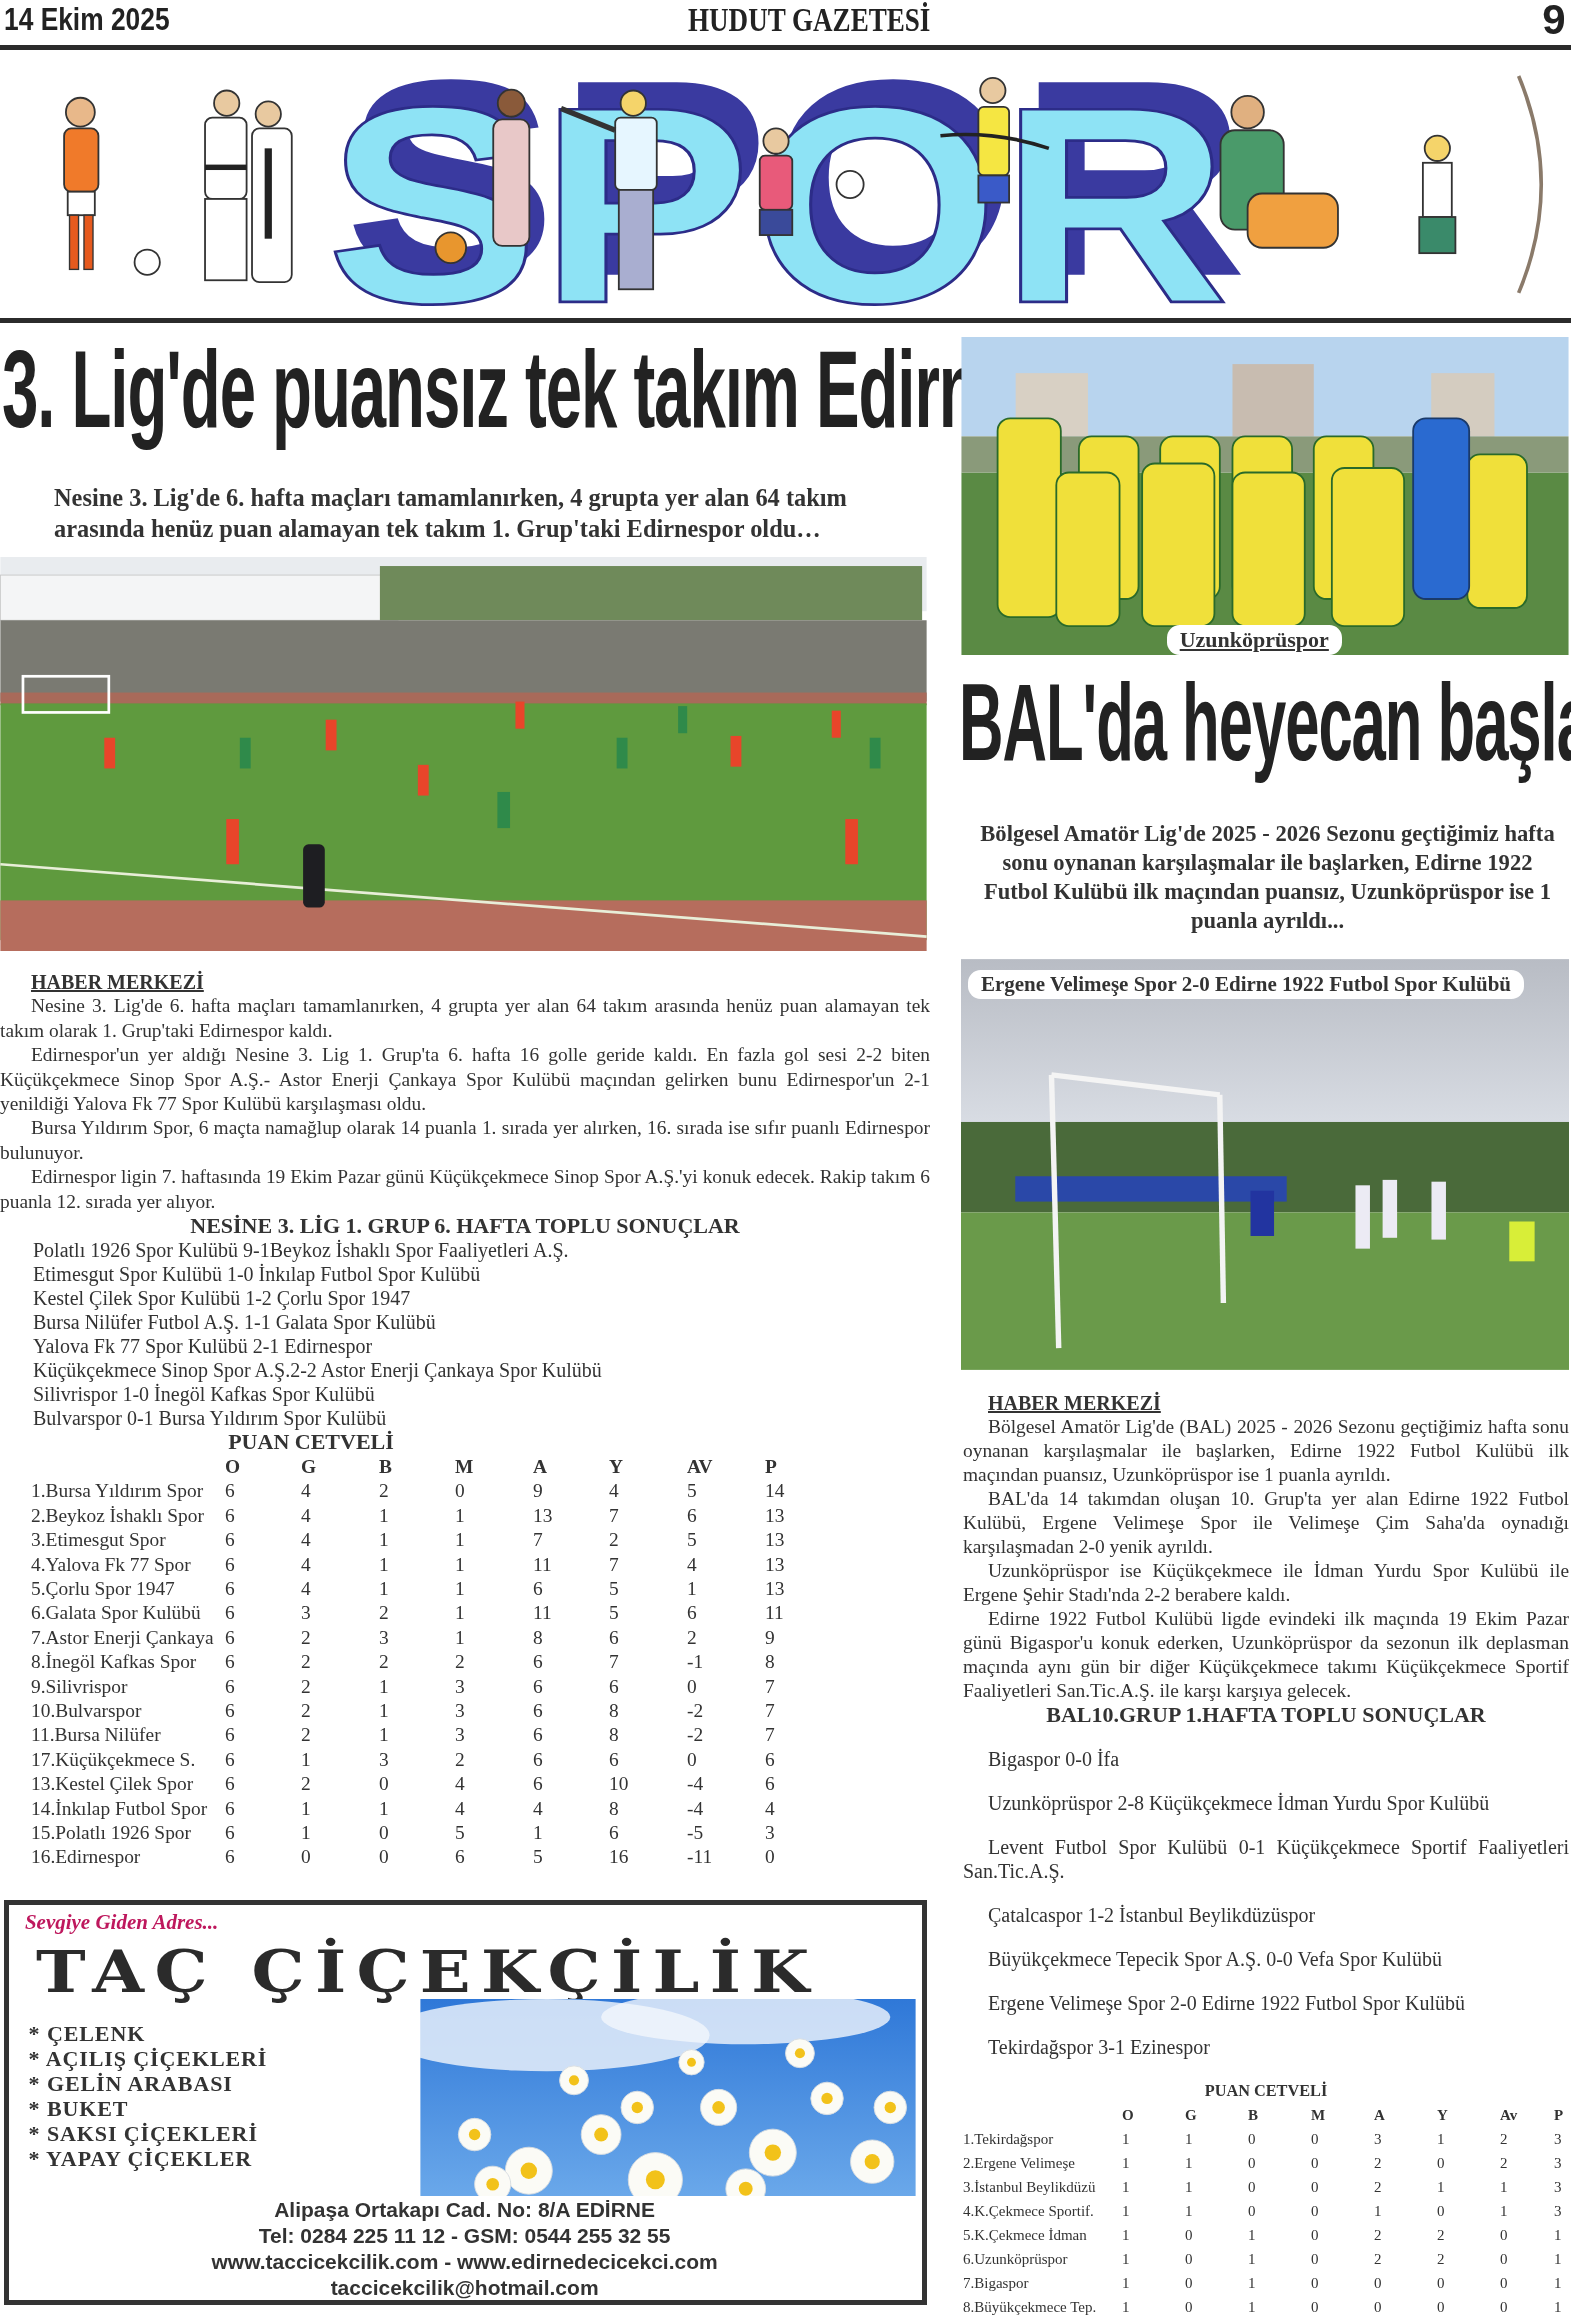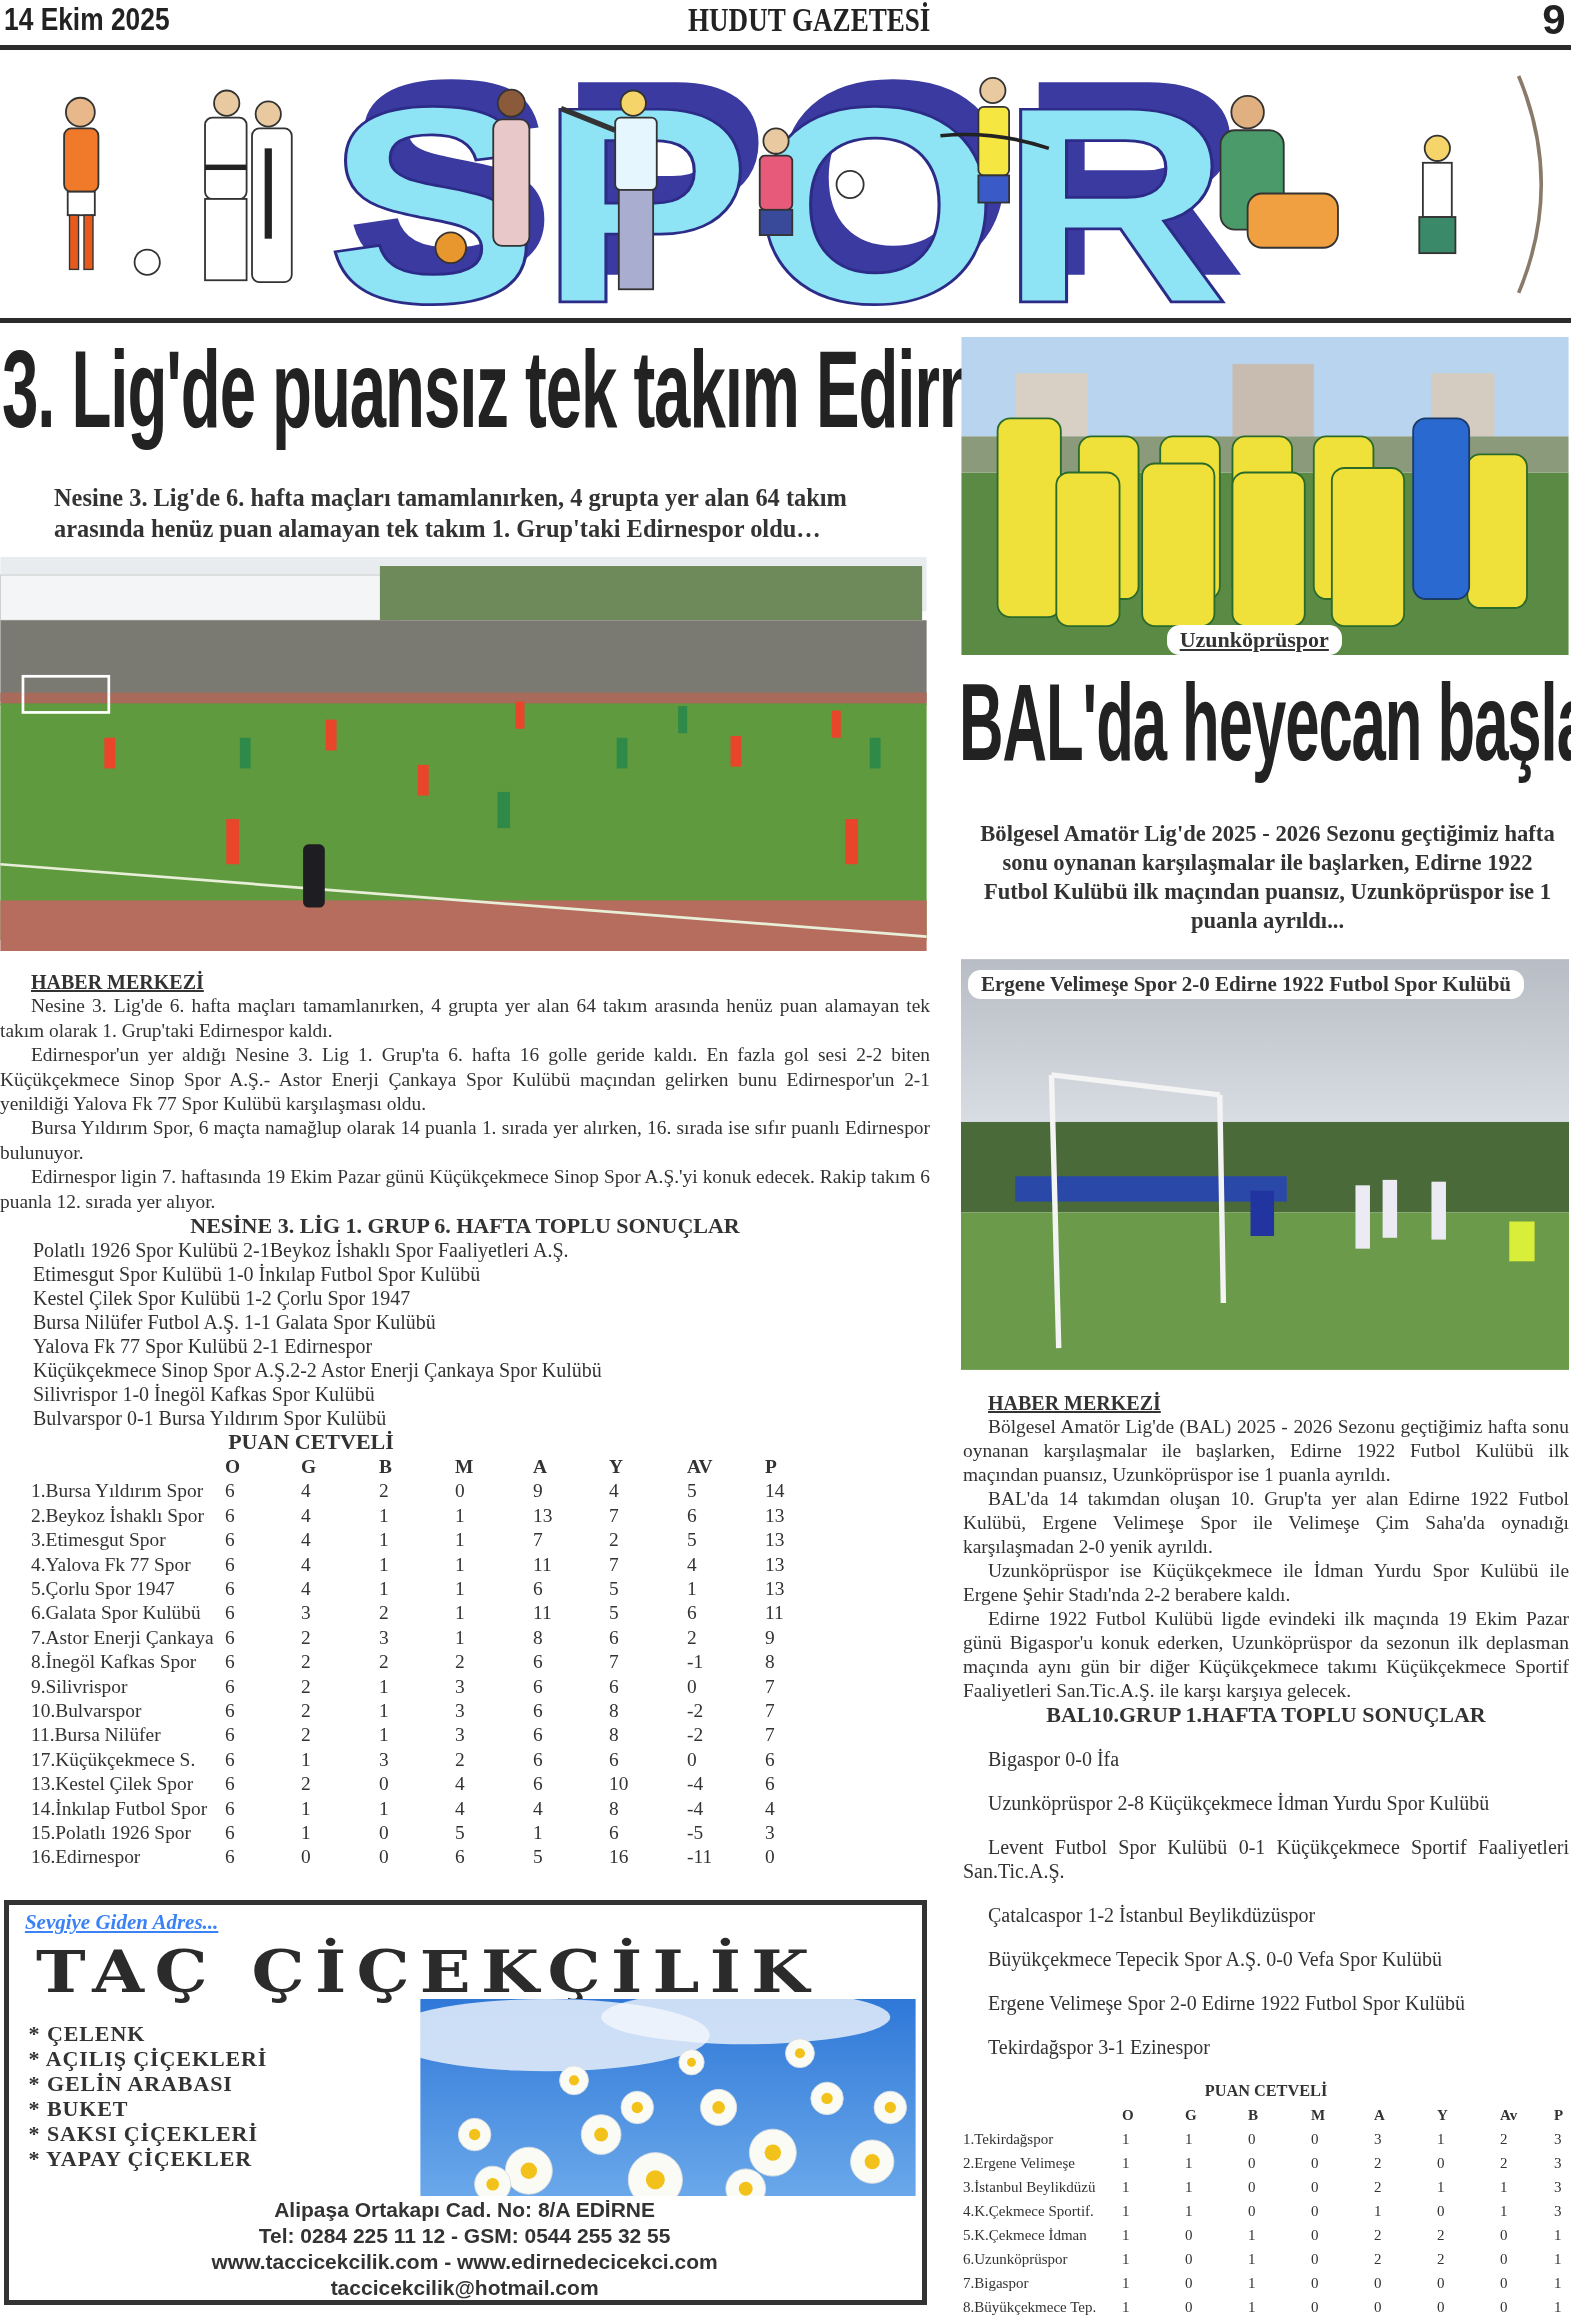--- a/index.html
+++ b/index.html
@@ -20,21 +20,21 @@
   .body-left{left:0;top:970px;width:930px;font-size:19.4px;line-height:24.4px;color:#333;text-align:justify;}
   .body-left p{margin:0;text-indent:31px;}
   .sec-title{font-weight:bold;font-size:22px;text-align:center;color:#333;}
   .results{font-size:20px;line-height:24px;color:#333;}
   .results div{padding-left:33px;}
   table.st{border-collapse:collapse;font-size:19.4px;color:#333;}
   table.st td,table.st th{padding:0;height:24px;text-align:left;font-weight:normal;}
   table.st th{font-weight:bold;}
   
   .ad{left:3.6px;top:1900px;width:923px;height:405px;border:5.4px solid #333;box-sizing:border-box;background:#fff;}
-  .ad-tag{left:16.3px;top:5.4px;font-style:italic;font-weight:bold;font-size:21px;color:#3b82f6;text-decoration:underline;}
+  .ad-tag{left:16.3px;top:5.4px;font-style:italic;font-weight:bold;font-size:21px;color:#be185d;}
   .ad-name{left:27px;top:33px;font-family:"DejaVu Serif",serif;font-weight:bold;font-size:58px;letter-spacing:9px;color:#2b2b2b;transform:scaleX(1.15);transform-origin:left top;}
   .ad-list{left:20px;top:116px;font-weight:bold;font-size:22px;line-height:25px;color:#333;letter-spacing:0.9px;}
   .ad-photo{left:411px;top:94px;width:496px;height:197px;overflow:hidden;}
   .ad-contact{left:0;top:292px;width:912px;text-align:center;font-family:"Liberation Sans",sans-serif;font-weight:bold;font-size:21px;line-height:26px;color:#333;}
   
   .photo-right{left:961px;top:337px;width:608px;height:318px;overflow:hidden;}
   .caption-badge{background:#fff;border-radius:12.7px;padding:1.8px 12.7px;font-weight:bold;font-size:22px;color:#333;}
   .h1-right{left:959px;top:668px;width:612px;font-family:"Liberation Sans",sans-serif;font-weight:bold;font-size:109px;line-height:109px;color:#222;transform:scaleX(0.565);transform-origin:left top;white-space:nowrap;letter-spacing:-1.8px;}
   .lead-right{left:968px;top:819px;width:599px;text-align:center;font-weight:bold;font-size:22.6px;line-height:29px;color:#333;}
   .photo-right2{left:961px;top:959px;width:608px;height:411px;overflow:hidden;}
@@ -154,21 +154,21 @@
 </div>
 
 <div class="abs body-left">
   <div class="byline" style="padding-left:31px;">HABER MERKEZİ</div>
   <p>Nesine 3. Lig'de 6. hafta maçları tamamlanırken, 4 grupta yer alan 64 takım arasında henüz puan alamayan tek takım olarak 1. Grup'taki Edirnespor kaldı.</p>
   <p>Edirnespor'un yer aldığı Nesine 3. Lig 1. Grup'ta 6. hafta 16 golle geride kaldı. En fazla gol sesi 2-2 biten Küçükçekmece Sinop Spor A.Ş.- Astor Enerji Çankaya Spor Kulübü maçından gelirken bunu Edirnespor'un 2-1 yenildiği Yalova Fk 77 Spor Kulübü karşılaşması oldu.</p>
   <p>Bursa Yıldırım Spor, 6 maçta namağlup olarak 14 puanla 1. sırada yer alırken, 16. sırada ise sıfır puanlı Edirnespor bulunuyor.</p>
   <p>Edirnespor ligin 7. haftasında 19 Ekim Pazar günü Küçükçekmece Sinop Spor A.Ş.'yi konuk edecek. Rakip takım 6 puanla 12. sırada yer alıyor.</p>
   <div class="sec-title" style="width:930px;margin-top:0px;">NESİNE 3. LİG 1. GRUP 6. HAFTA TOPLU SONUÇLAR</div>
   <div class="results">
-    <div>Polatlı 1926 Spor Kulübü 2-1Beykoz İshaklı Spor Faaliyetleri A.Ş.</div>
+    <div>Polatlı 1926 Spor Kulübü 9-1Beykoz İshaklı Spor Faaliyetleri A.Ş.</div>
     <div>Etimesgut Spor Kulübü 1-0 İnkılap Futbol Spor Kulübü</div>
     <div>Kestel Çilek Spor Kulübü 1-2 Çorlu Spor 1947</div>
     <div>Bursa Nilüfer Futbol A.Ş. 1-1 Galata Spor Kulübü</div>
     <div>Yalova Fk 77 Spor Kulübü 2-1 Edirnespor</div>
     <div>Küçükçekmece Sinop Spor A.Ş.2-2 Astor Enerji Çankaya Spor Kulübü</div>
     <div>Silivrispor 1-0 İnegöl Kafkas Spor Kulübü</div>
     <div>Bulvarspor 0-1 Bursa Yıldırım Spor Kulübü</div>
   </div>
   <div class="sec-title" style="width:930px;margin-left:-154px;">PUAN CETVELİ</div>
   <table class="st" id="st-left" style="margin-left:31px;">

